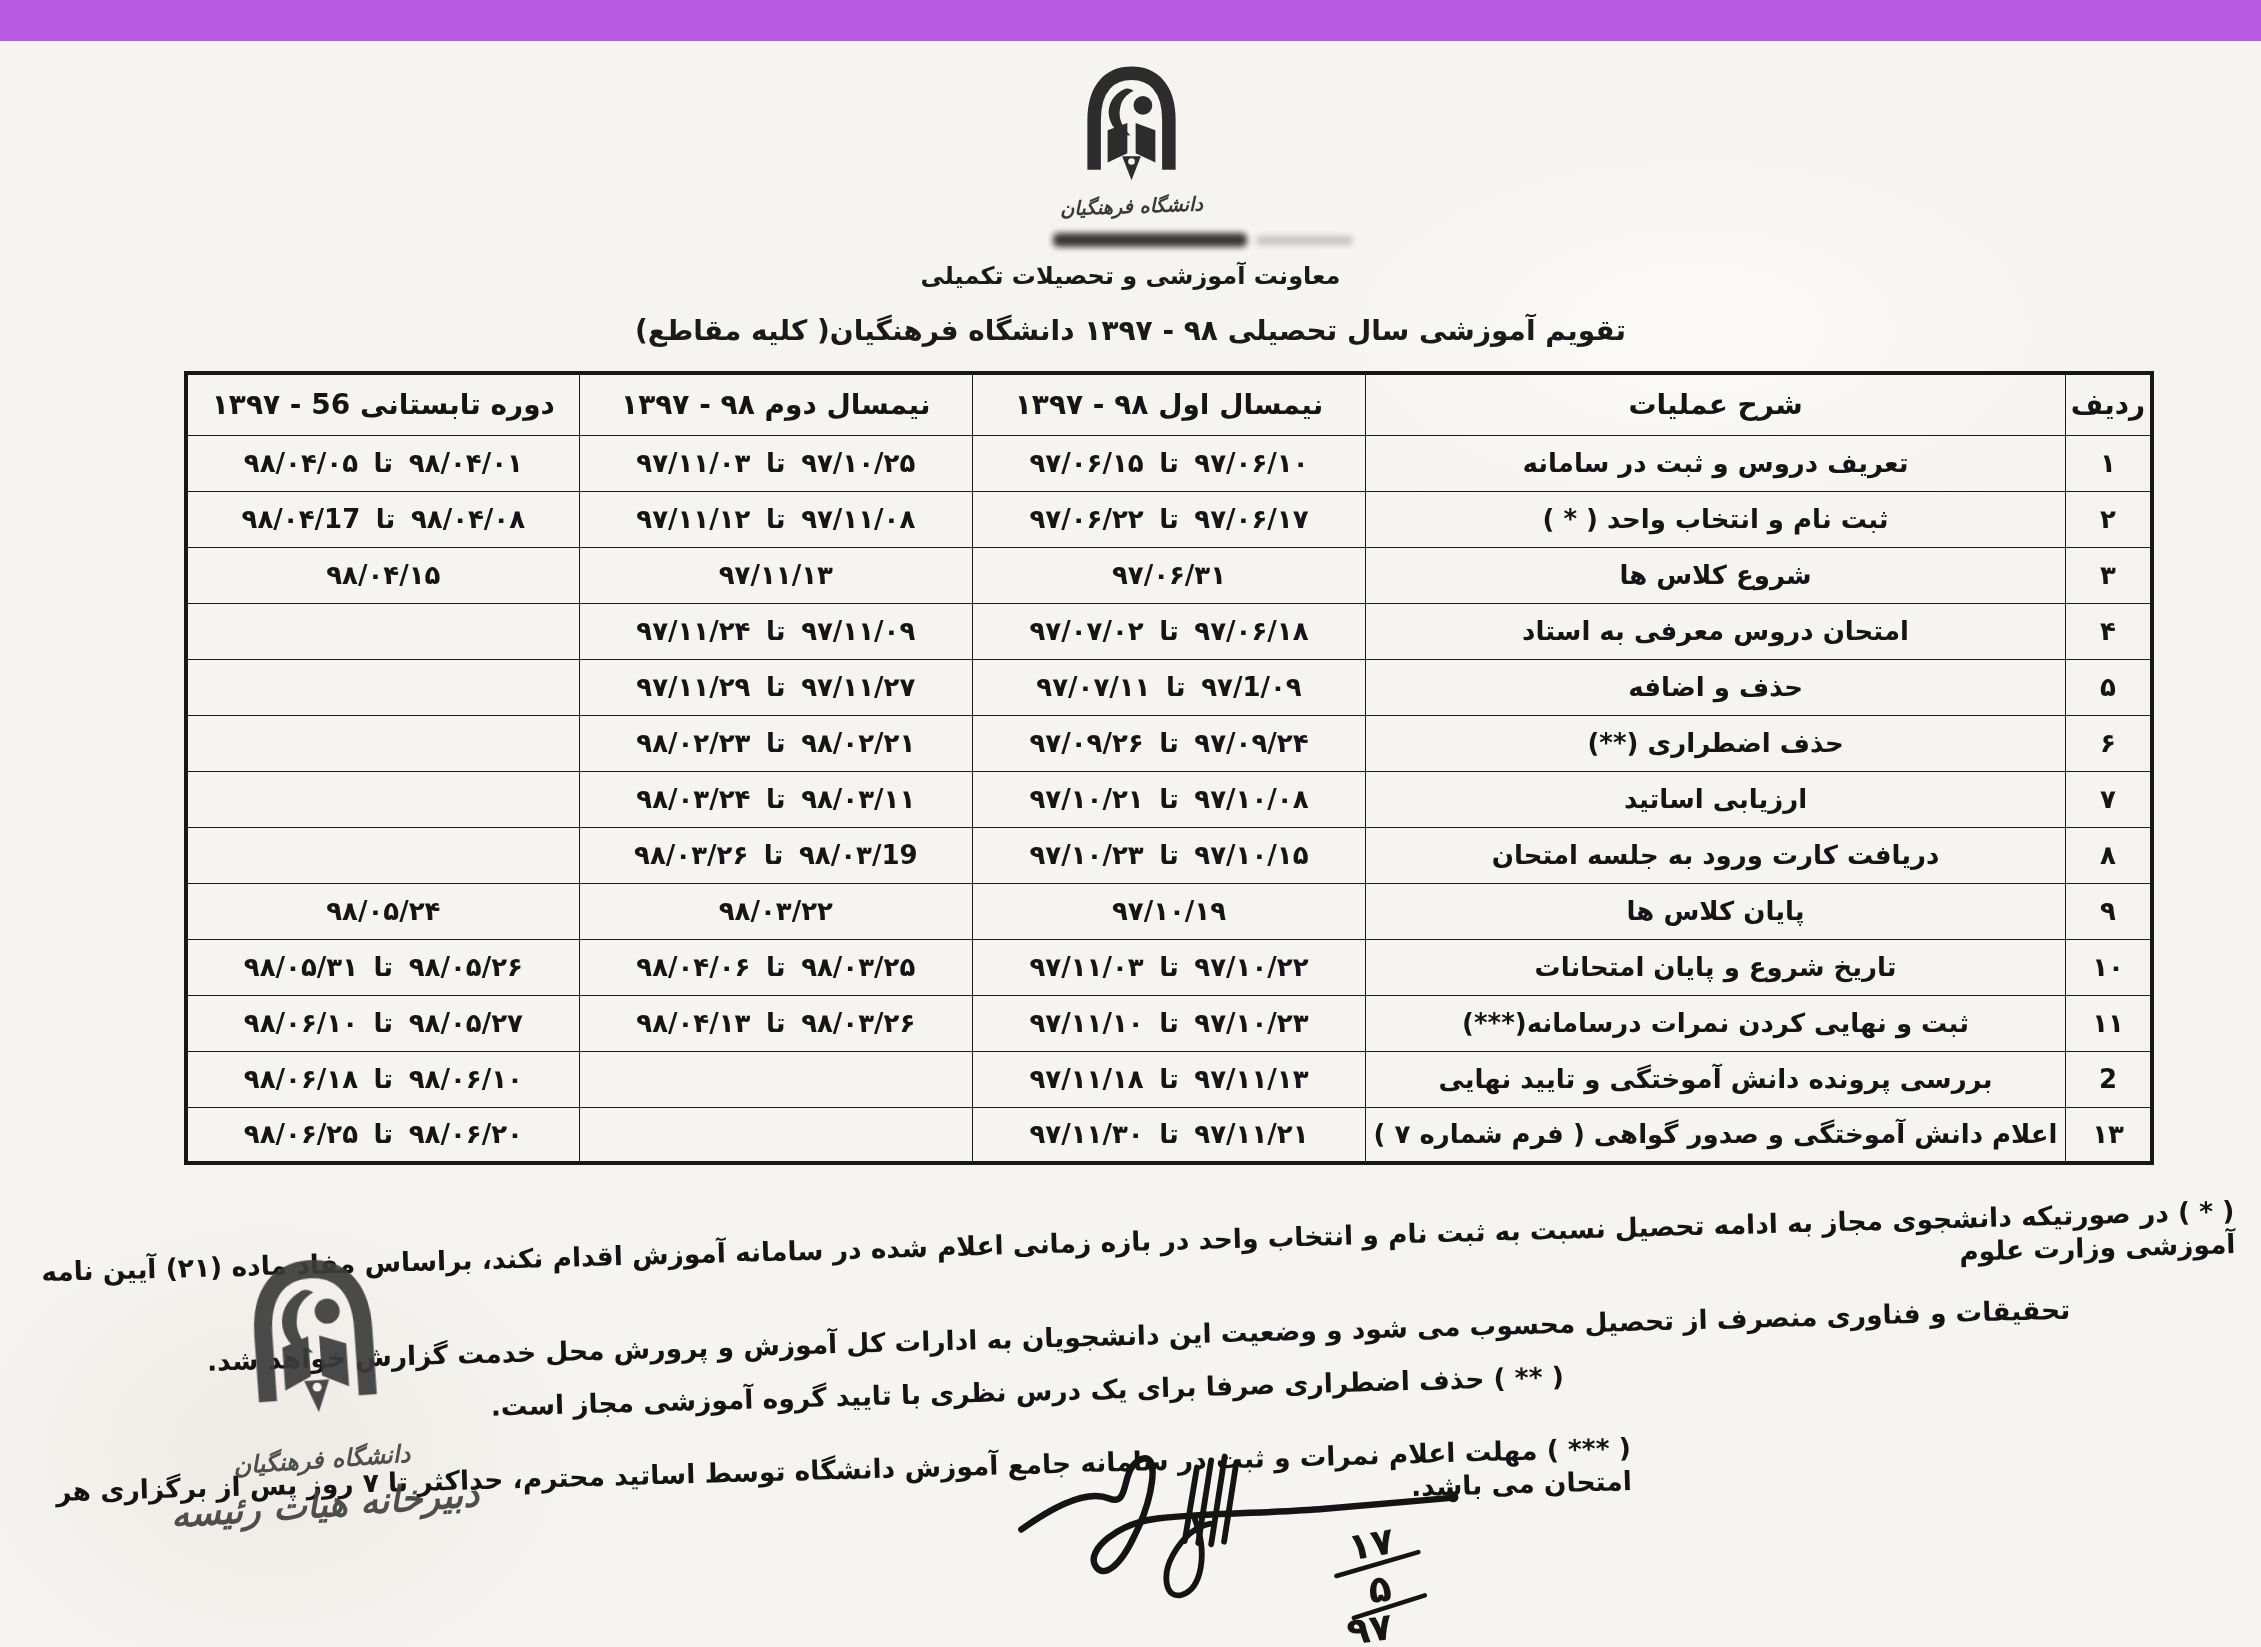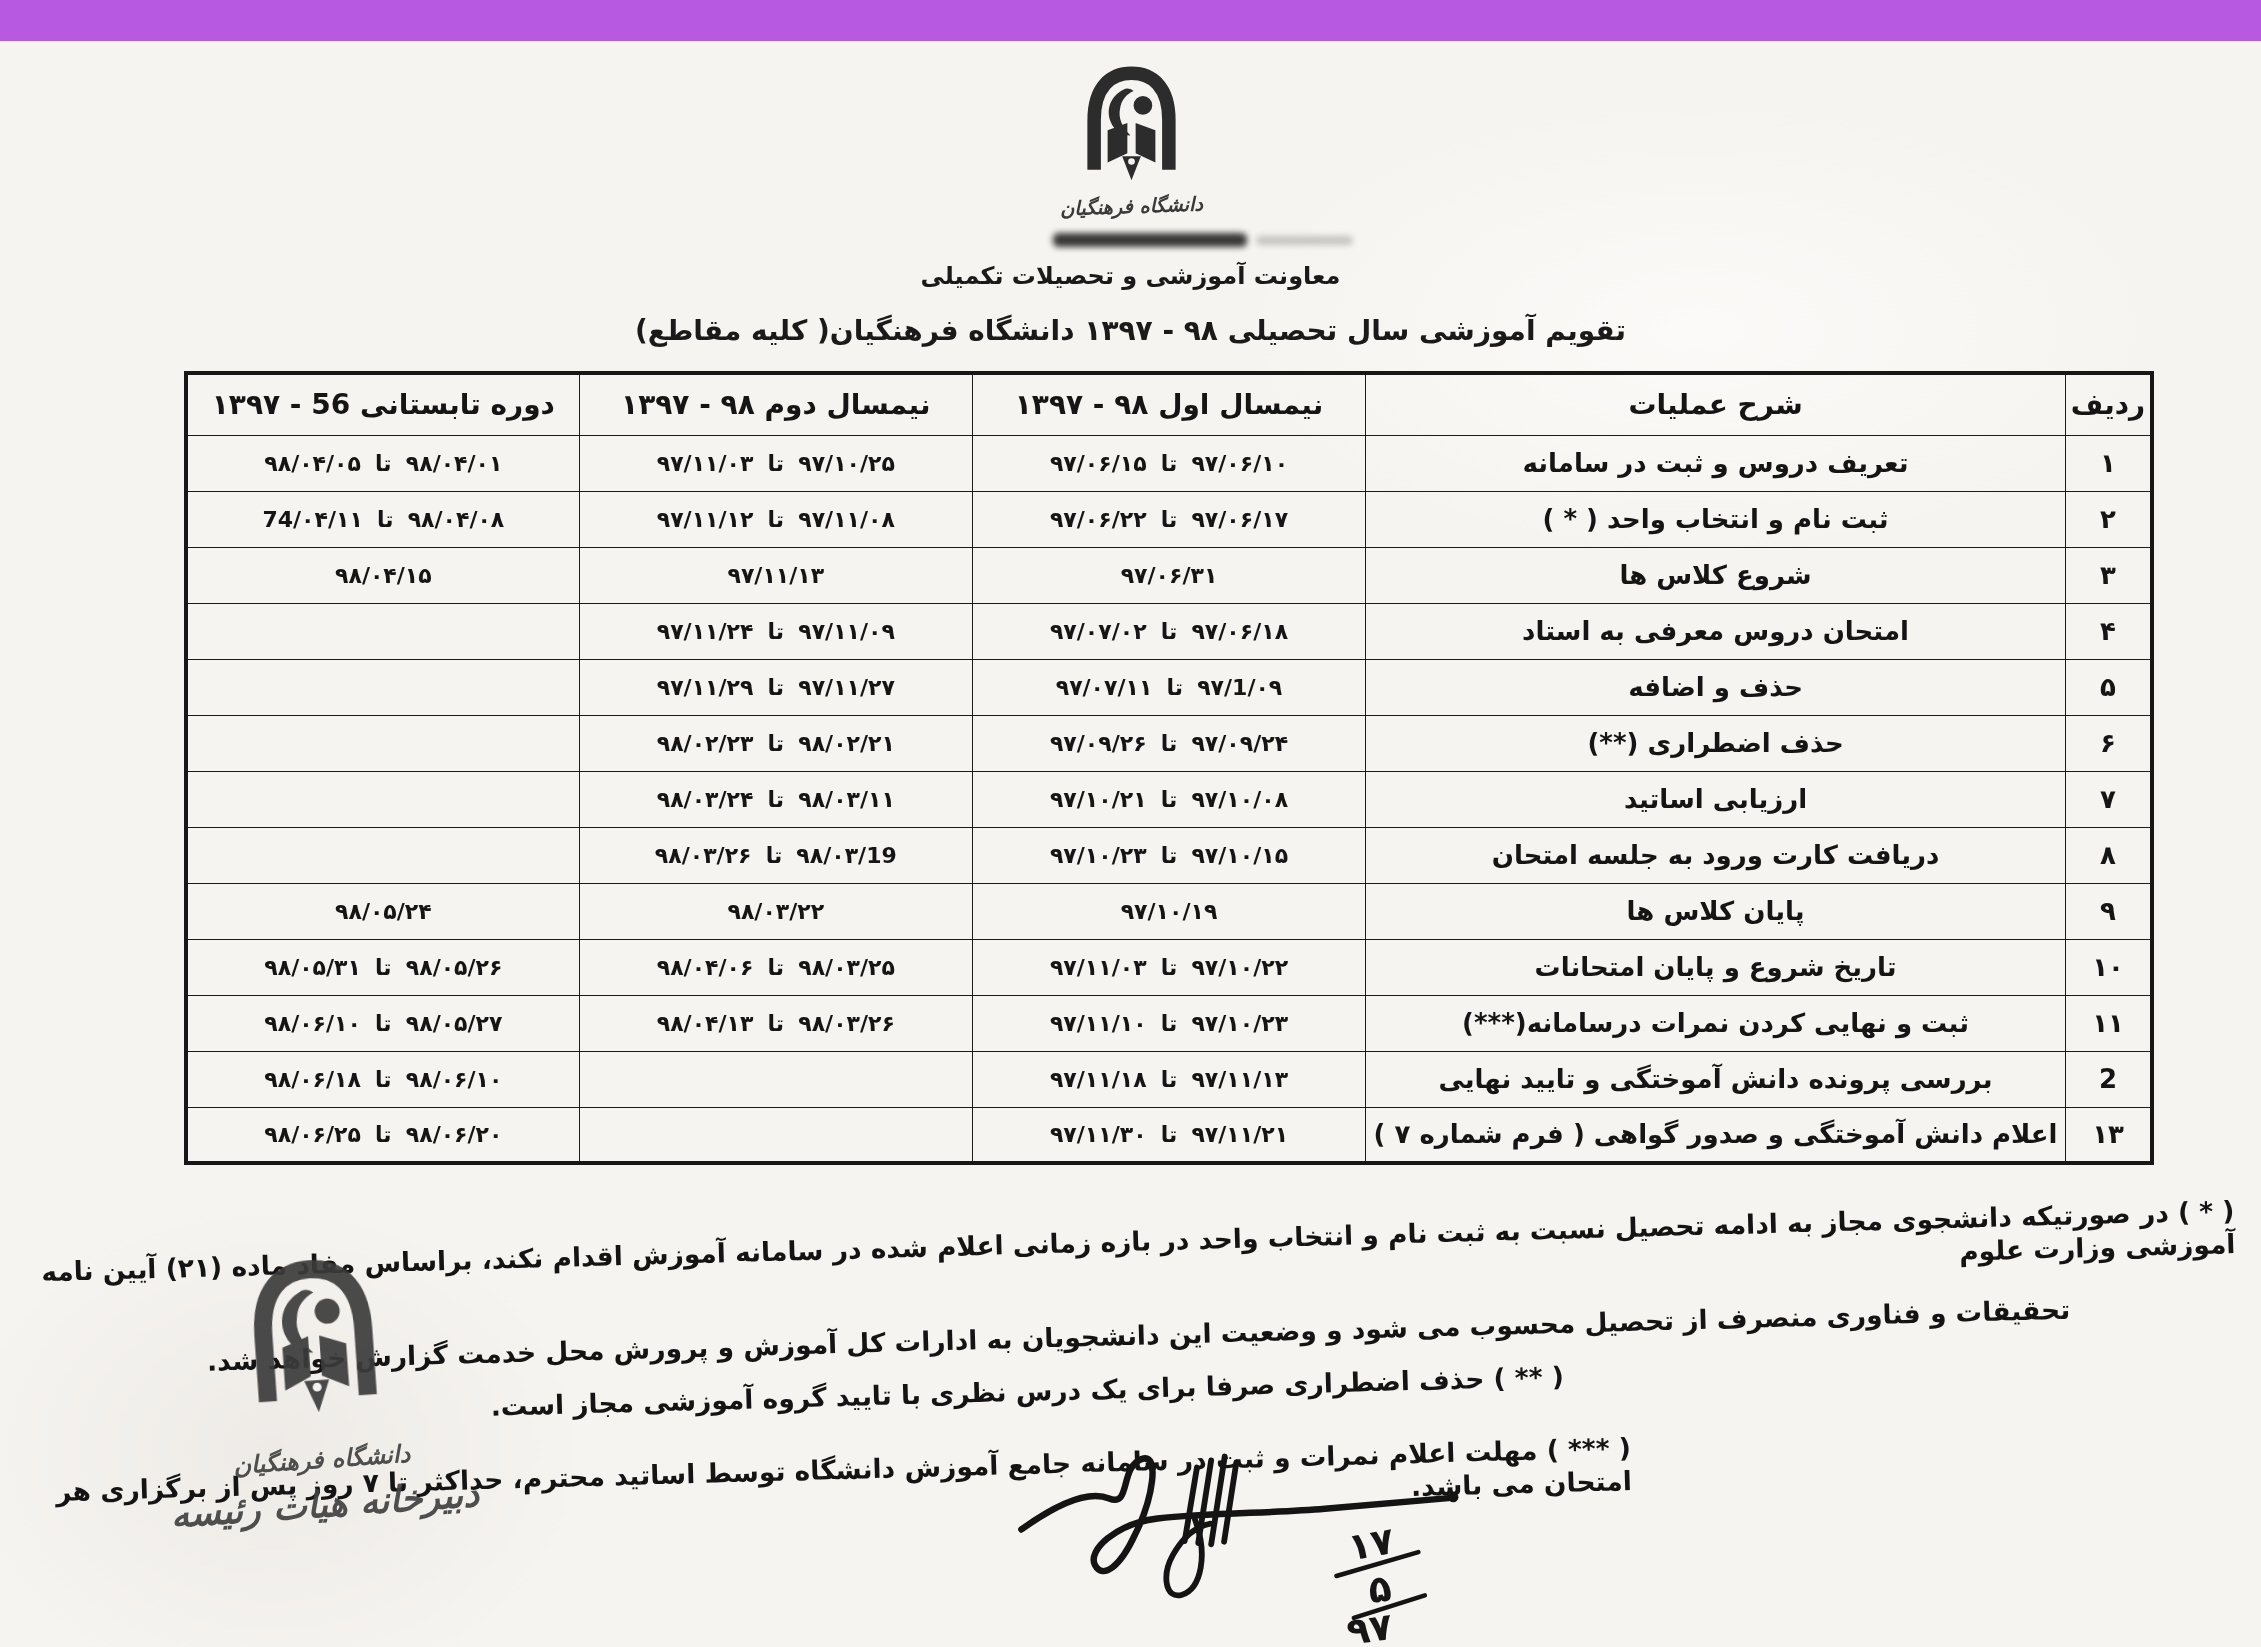--- a/index.html
+++ b/index.html
@@ -41,21 +41,21 @@
   }
   .cal-table th,.cal-table td{
     border:1.9px solid #1b1b1b;text-align:center;vertical-align:middle;
     font-weight:bold;color:#151515;padding:0 3.9px;overflow:hidden;
   }
   .cal-table thead tr{height:62px;}
   .cal-table tbody tr{height:56px;}
   .cal-table th{font-size:28px;}
   td.c-no{font-size:26px;}
   td.c-desc{font-size:26px;}
-  td.c-date{font-size:22px;letter-spacing:1.9px;word-spacing:6.5px;white-space:nowrap;}
+  td.c-date{font-size:26px;letter-spacing:1.9px;word-spacing:6.5px;white-space:nowrap;}
 
   
   .footnotes{
     position:absolute;top:1194px;left:36px;right:27px;direction:rtl;font-weight:bold;
     transform:rotate(-1.6deg);transform-origin:top right;color:#141414;
   }
   .fn{line-height:1.25;}
   .fn-line1{font-size:26.5px;text-align:right;}
   .fn-line2{font-size:26.5px;text-align:center;margin-top:28px;}
   .fn2{font-size:26.5px;text-align:right;margin-top:19.4px;margin-right:675px;}
@@ -125,21 +125,21 @@
         <td class="c-desc">تعریف دروس و ثبت در سامانه</td>
         <td class="c-date">۹۷/۰۶/۱۰ تا ۹۷/۰۶/۱۵</td>
         <td class="c-date">۹۷/۱۰/۲۵ تا ۹۷/۱۱/۰۳</td>
         <td class="c-date">۹۸/۰۴/۰۱ تا ۹۸/۰۴/۰۵</td>
       </tr>
       <tr>
         <td class="c-no">۲</td>
         <td class="c-desc">ثبت نام و انتخاب واحد ( * )</td>
         <td class="c-date">۹۷/۰۶/۱۷ تا ۹۷/۰۶/۲۲</td>
         <td class="c-date">۹۷/۱۱/۰۸ تا ۹۷/۱۱/۱۲</td>
-        <td class="c-date">۹۸/۰۴/۰۸ تا 74/۰۴/۱۱</td>
+        <td class="c-date">۹۸/۰۴/۰۸ تا ۹۸/۰۴/17</td>
       </tr>
       <tr>
         <td class="c-no">۳</td>
         <td class="c-desc">شروع کلاس ها</td>
         <td class="c-date">۹۷/۰۶/۳۱</td>
         <td class="c-date">۹۷/۱۱/۱۳</td>
         <td class="c-date">۹۸/۰۴/۱۵</td>
       </tr>
       <tr>
         <td class="c-no">۴</td>

